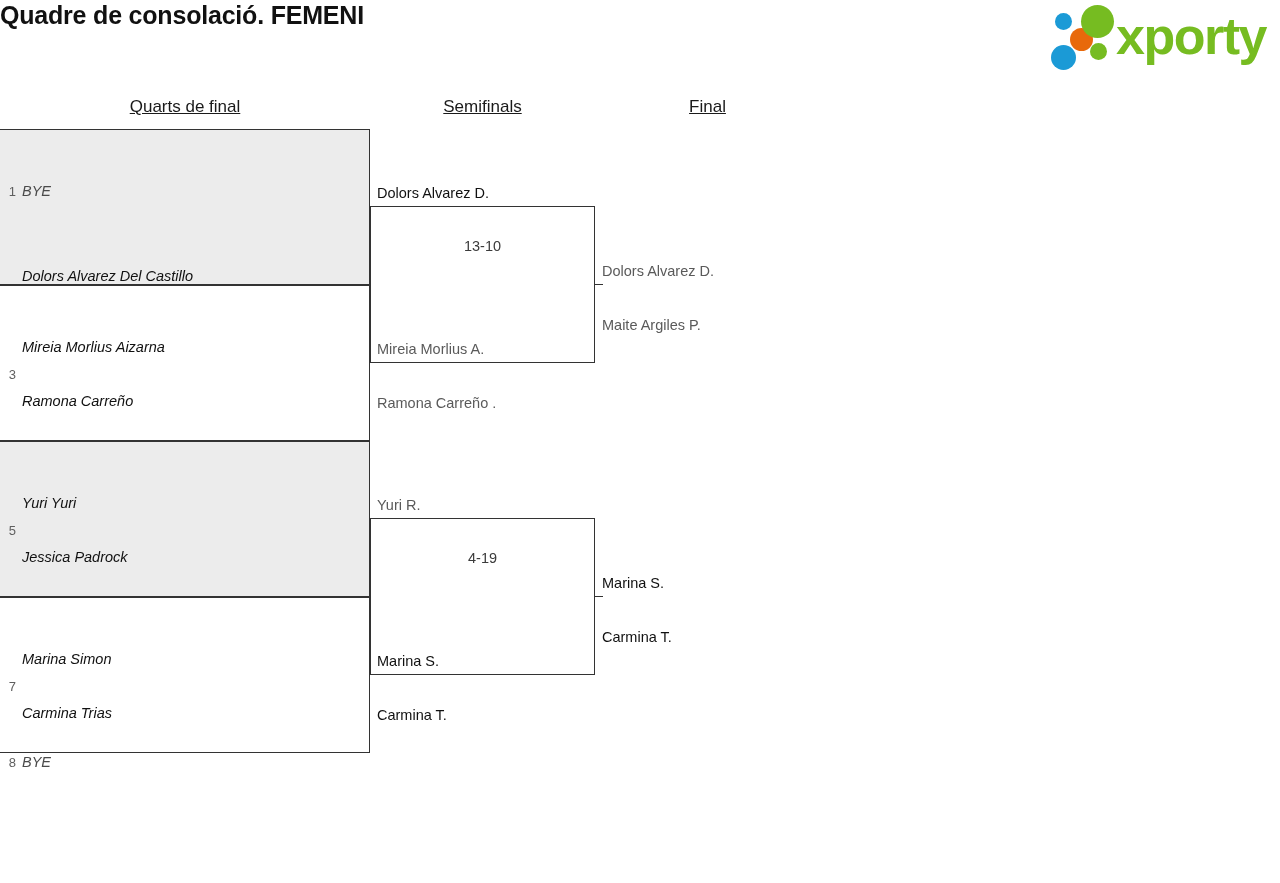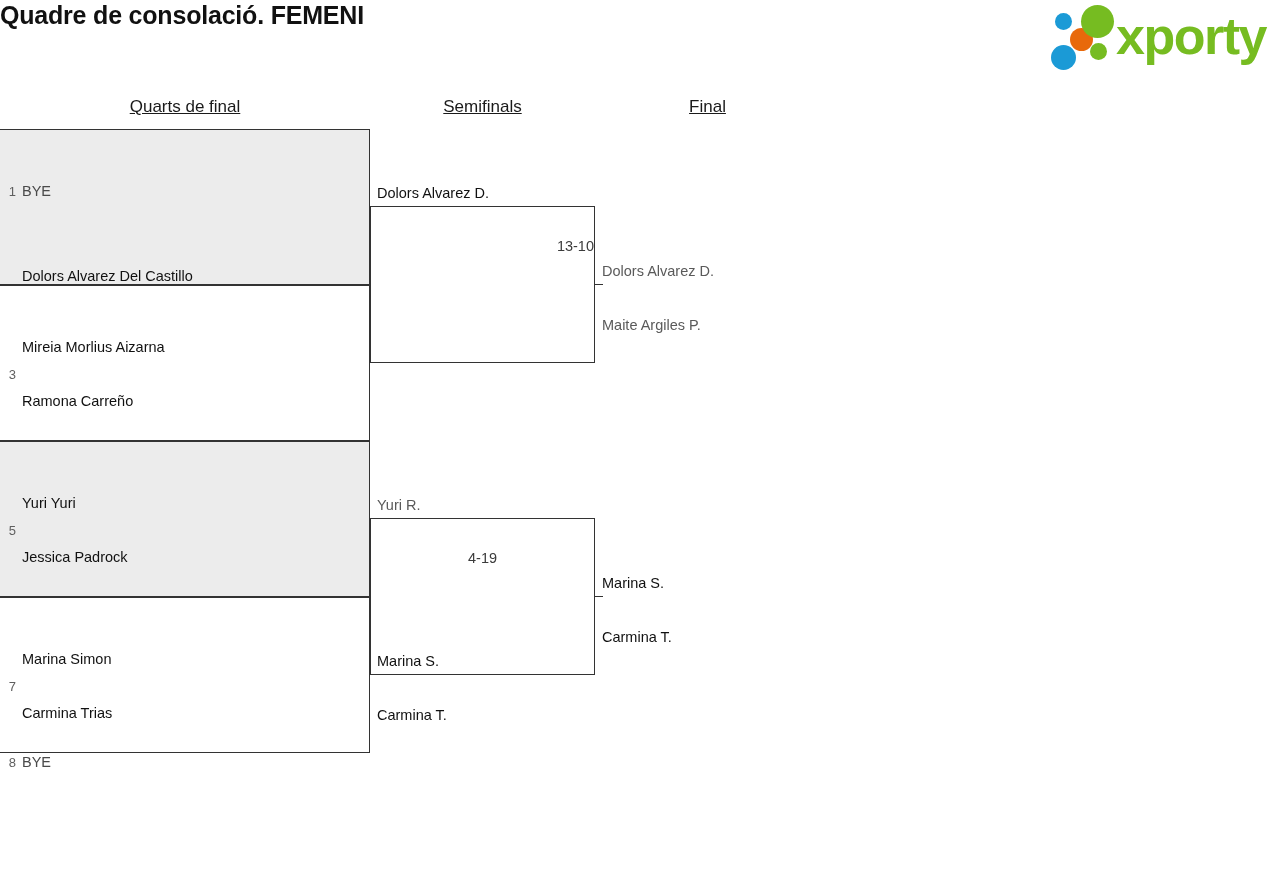--- a/index.html
+++ b/index.html
@@ -109,20 +109,21 @@
     color: #5f5f5f;
     padding-right: 6px;
     box-sizing: border-box;
     white-space: pre;
   }
   .seed-names {
     font-size: 14.5px;
     line-height: 18px;
     color: #111111;
     white-space: pre;
+    font-style: italic;
   }
   .seed-names.bye {
     color: #4a4a4a;
     font-size: 14.5px;
   }
   .nm { display: block; white-space: pre; }
 
   
   .match-box {
     position: absolute;
@@ -246,23 +247,27 @@
       </span>
     </div>
   </div>
 
   <div class="slot winner" style="left:377px; top:148px;">
     <span class="nm">Dolors Alvarez D.</span>
     <span class="nm">Maite Argiles P.</span>
   </div>
 
   <div class="match-box" style="left:370px; top:206px; width:225px; height:157px;">
-    <span class="score" style="top:31px;text-align:right;">13-10</span>
-  </div>
-
+    <span class="score" style="top:31px;">13-10</span>
+  </div>
+
+  <div class="slot loser" style="left:377px; top:304px;">
+    <span class="nm">Mireia Morlius A.</span>
+    <span class="nm">Ramona Carreño .</span>
+  </div>
 
   <div class="connector" style="left:595px; top:284px; width:8px; height:1px;"></div>
 
   <div class="slot loser" style="left:377px; top:460px;">
     <span class="nm">Yuri R.</span>
     <span class="nm">Jessica P.</span>
   </div>
 
   <div class="match-box" style="left:370px; top:518px; width:225px; height:157px;">
     <span class="score" style="top:31px;">4-19</span>

